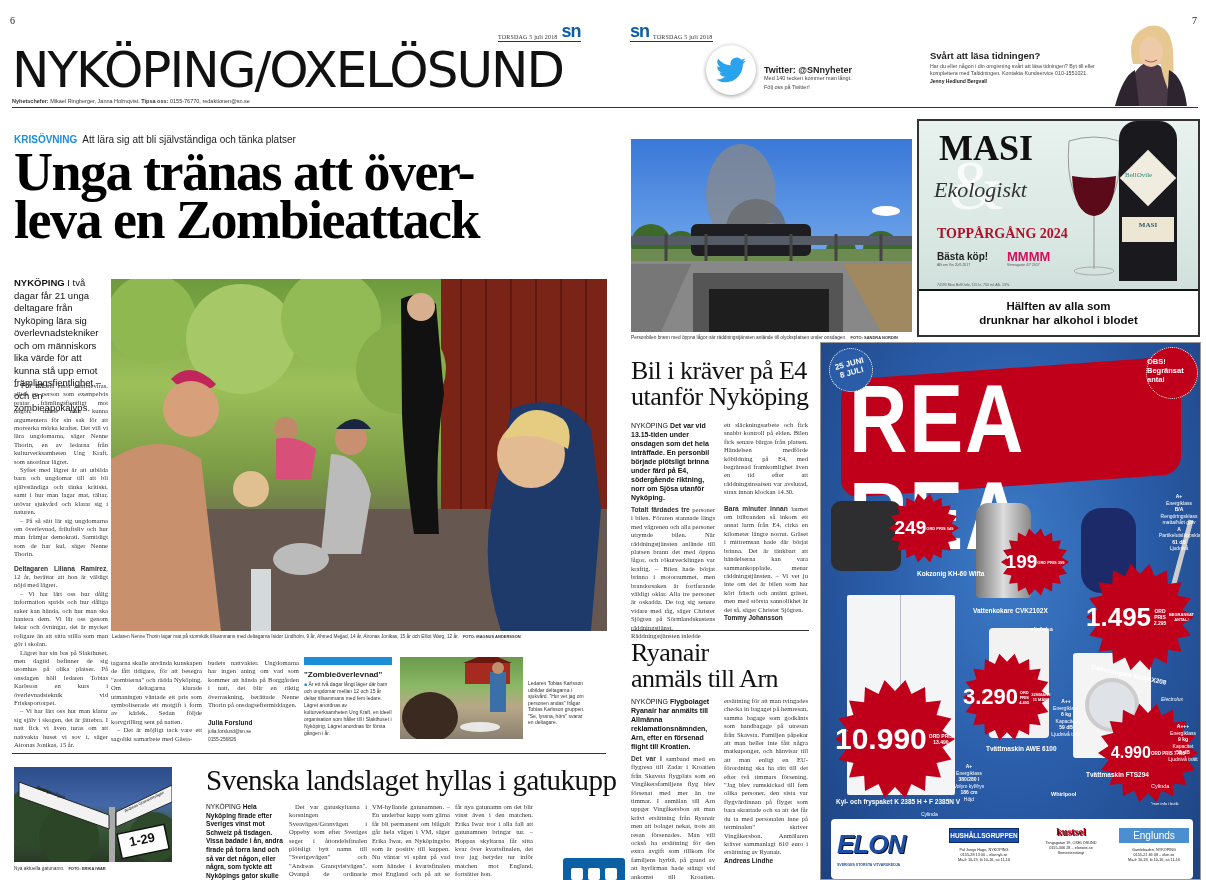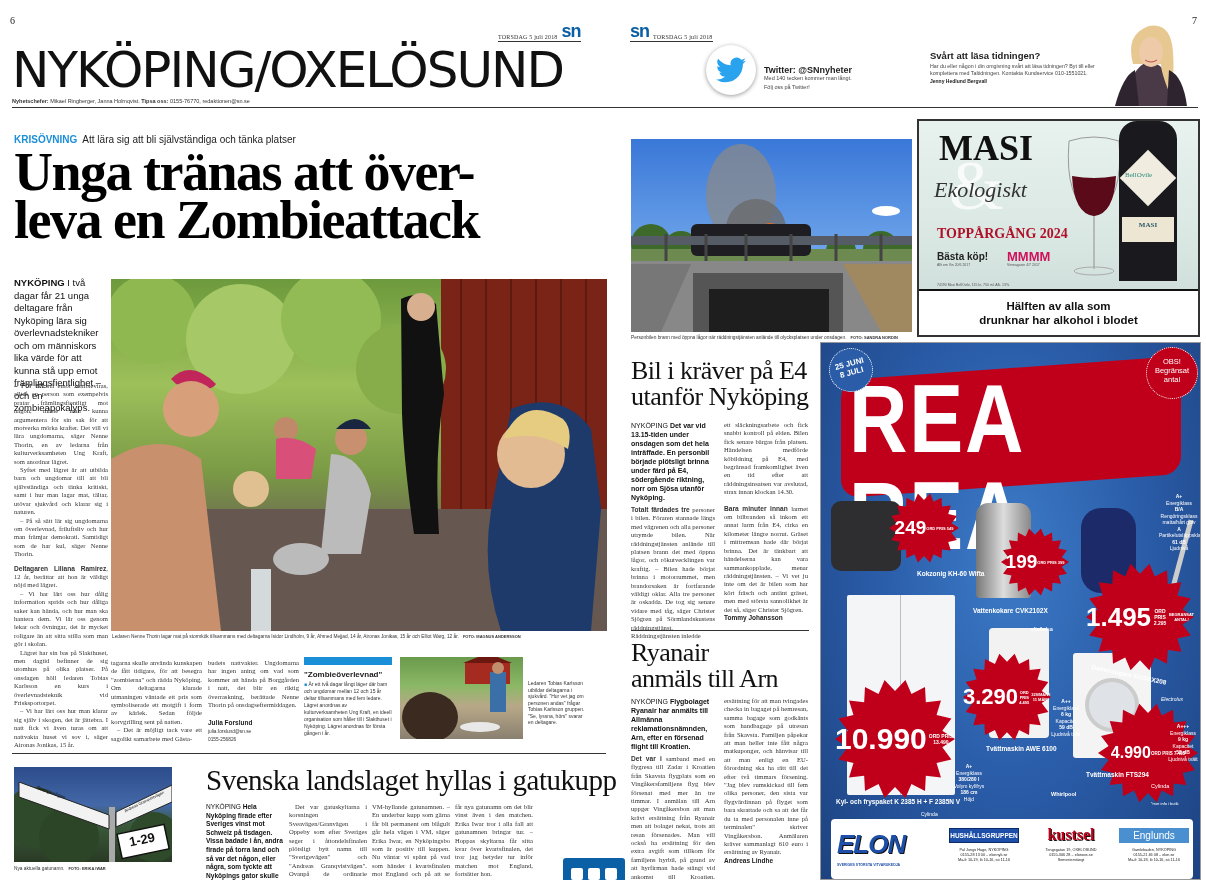--- a/index.html
+++ b/index.html
@@ -311,21 +311,21 @@
 </div>
 
 <div class="abs" style="left:820px;top:342px;width:381px;height:538px;background:radial-gradient(ellipse at 50% 40%,#3d7cc8 0%,#2a5ca8 50%,#1d4280 100%);overflow:hidden;border:1px solid #999">
 
   <div class="abs" style="left:20px;top:25px;width:340px;height:118px;background:#c0001a;border-radius:18px;transform:skewY(-4deg)"></div>
   <div class="abs sans" style="left:28px;top:32px;font-size:92px;font-weight:bold;color:#fff;letter-spacing:2px;transform:scaleX(.88) scaleY(1.05);transform-origin:left;line-height:1">REA REA</div>
   <div class="abs sans" style="left:8px;top:5px;width:44px;height:44px;border-radius:50%;border:1px dotted #fff;color:#fff;font-weight:bold;font-size:8px;text-align:center;padding-top:10px;transform:rotate(-15deg);background:#2a5ca8">
     <div>25 JUNI</div>
     <div>8 JULI</div>
   </div>
-  <div class="abs sans" style="left:325px;top:4px;width:52px;height:52px;border-radius:50%;border:1px dotted #fff;color:#fff;font-weight:normal;font-size:7.5px;text-align:center;padding-top:9px;background:#c0001a">
+  <div class="abs sans" style="left:325px;top:4px;width:52px;height:52px;border-radius:50%;border:1px dotted #fff;color:#fff;font-weight:bold;font-size:7.5px;text-align:left;padding-top:9px;background:#c0001a">
     <div>OBS!</div>
     <div>Begränsat</div>
     <div>antal</div>
   </div>
 
   <div class="abs" style="left:10px;top:158px;width:70px;height:70px;background:#2e2e30;border-radius:10px"></div>
   <div class="abs" style="left:155px;top:160px;width:55px;height:95px;background:linear-gradient(90deg,#777,#ddd,#888);border-radius:12px 12px 4px 4px"></div>
   <div class="abs" style="left:260px;top:165px;width:55px;height:85px;background:#1d2a6a;border-radius:20px"></div>
   <div class="abs" style="left:352px;top:175px;width:5px;height:120px;background:#ccc;transform:rotate(15deg)"></div>
   <div class="abs" style="left:26px;top:252px;width:108px;height:200px;background:#f4f5f7;border-radius:2px">
@@ -433,21 +433,21 @@
     <div class="abs sans" style="left:6px;top:10px;font-size:26px;font-weight:bold;font-style:italic;color:#1d4fa8;letter-spacing:-1px;text-shadow:1px 1px 0 #111">ELON</div>
     <div class="abs sans" style="left:6px;top:44px;font-size:3.5px;font-weight:bold;color:#1d4fa8">SVERIGES STÖRSTA VITVARUKEDJA</div>
 
     <div class="abs" style="left:118px;top:9px;width:70px;text-align:center">
       <div class="sans" style="background:#1d4fa8;color:#fff;font-weight:bold;font-size:6.5px;padding:3px 0;border:1px solid #0a2a6a">HUSHÅLLSGRUPPEN</div>
       <div class="sans" style="font-size:3.8px;line-height:5px;margin-top:5px">Pål Jungs Hage, NYKÖPING</div>
       <div class="sans" style="font-size:3.8px;line-height:5px">0155-28 13 00 – elonnyk.se</div>
       <div class="sans" style="font-size:3.8px;line-height:5px">Må-fr 10-19, lö 10-16, sö 11-16</div>
     </div>
     <div class="abs" style="left:205px;top:7px;width:70px;text-align:center">
-      <div class="serif" style="color:#c0001a;font-weight:bold;font-size:16px;text-shadow:1px 1px 0 #111">kustsel</div>
+      <div class="serif" style="color:#c0001a;font-weight:bold;font-size:10px;text-shadow:1px 1px 0 #111">kustsel</div>
       <div class="sans" style="font-size:3.8px;line-height:5px;margin-top:4px">Tengsgatan 19, OXELÖSUND</div>
       <div class="sans" style="font-size:3.8px;line-height:5px">0155-306 28 – elonoxs.se</div>
       <div class="sans" style="font-size:3.8px;line-height:5px">Semesterstängt</div>
     </div>
     <div class="abs" style="left:288px;top:9px;width:70px;text-align:center">
       <div class="sans" style="background:#4a90d0;color:#fff;font-size:10px;padding:2px 0">Englunds</div>
       <div class="sans" style="font-size:3.8px;line-height:5px;margin-top:5px">Gamlebaden, NYKÖPING</div>
       <div class="sans" style="font-size:3.8px;line-height:5px">0155-21 46 08 – elon.se</div>
       <div class="sans" style="font-size:3.8px;line-height:5px">Må-fr 10-18, lö 10-16, sö 11-16</div>
     </div>

